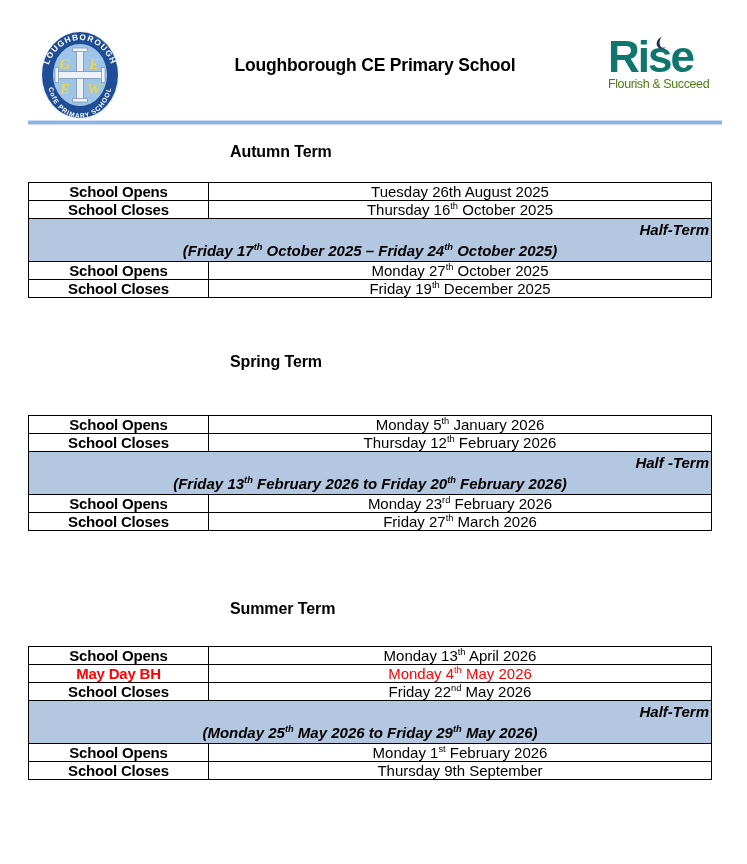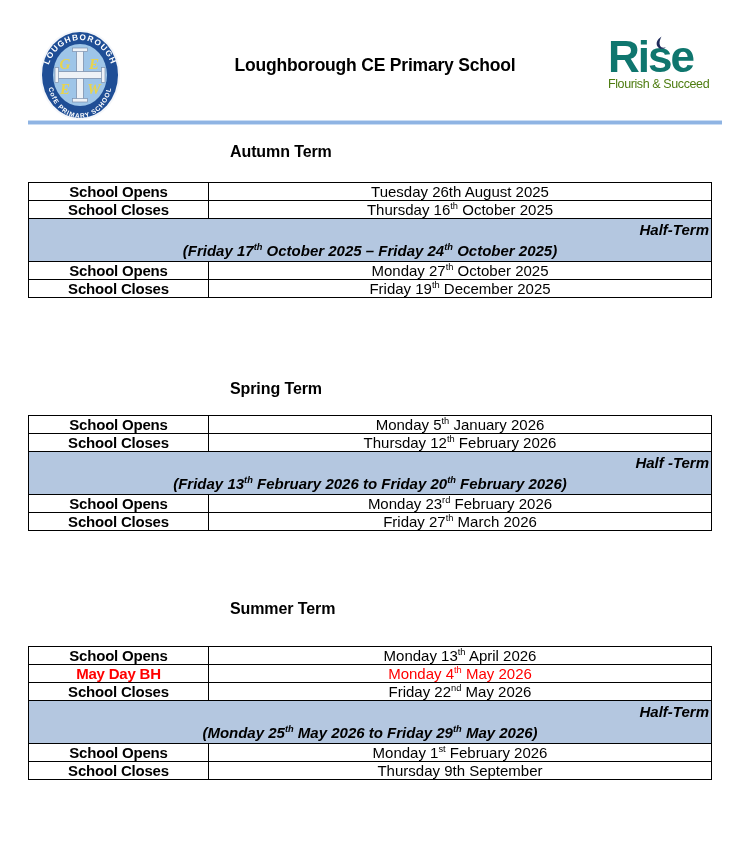--- a/index.html
+++ b/index.html
@@ -183,21 +183,21 @@
           <tr>
             <td class="label">School Opens</td>
             <td class="value"><span>Monday 27</span><sup>th</sup><span> October 2025</span></td>
           </tr>
           <tr>
             <td class="label">School Closes</td>
             <td class="value"><span>Friday 19</span><sup>th</sup><span> December 2025</span></td>
           </tr>
         </tbody>
       </table>
-      <div class="term-heading" style="top: 380px;">Spring Term</div>
+      <div class="term-heading" style="top: 353px;">Spring Term</div>
       <table class="term" style="top: 415px;">
         <tbody>
           <tr>
             <td class="label">School Opens</td>
             <td class="value"><span>Monday 5</span><sup>th</sup><span> January 2026</span></td>
           </tr>
           <tr>
             <td class="label">School Closes</td>
             <td class="value"><span>Thursday 12</span><sup>th</sup><span> February 2026</span></td>
           </tr>

